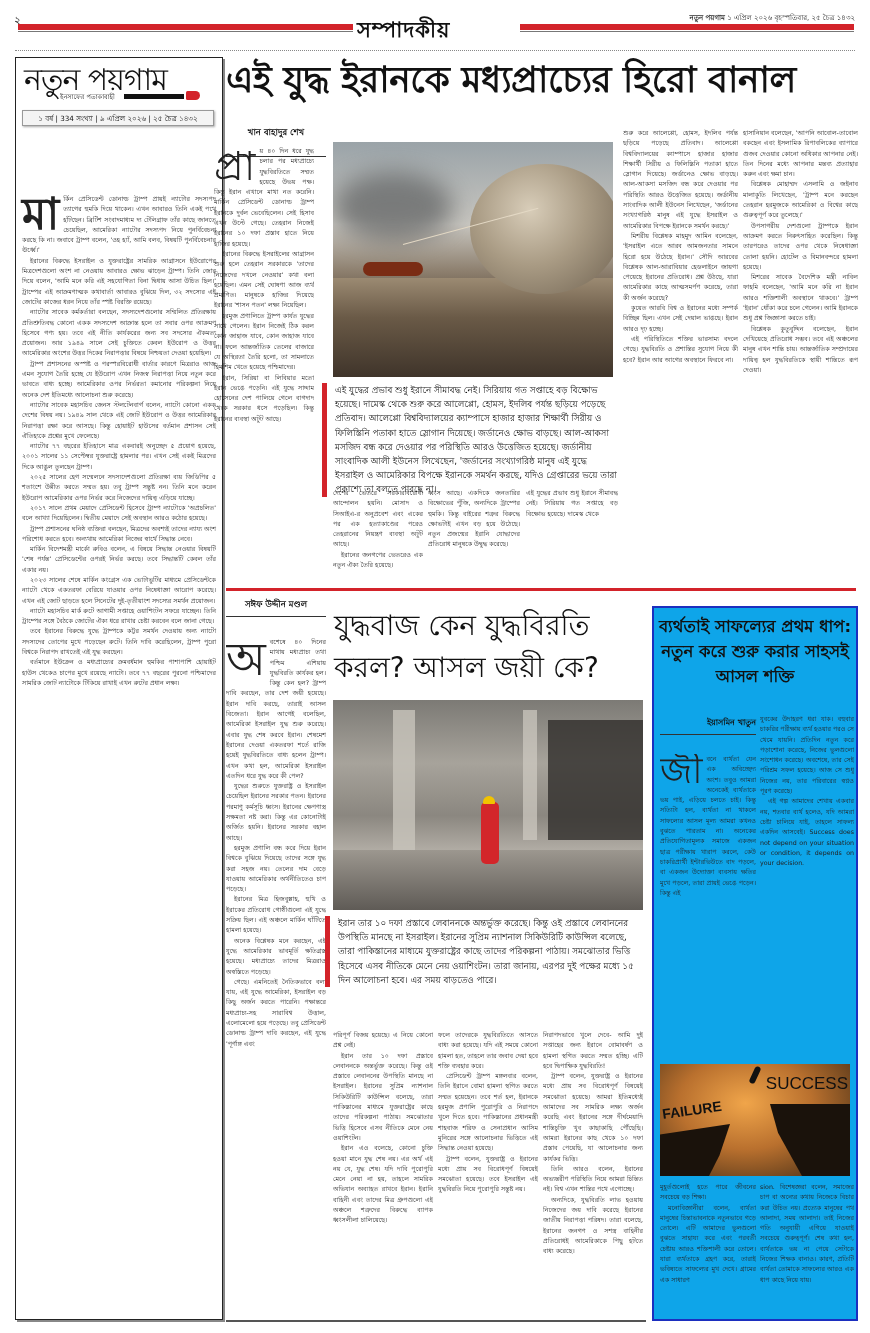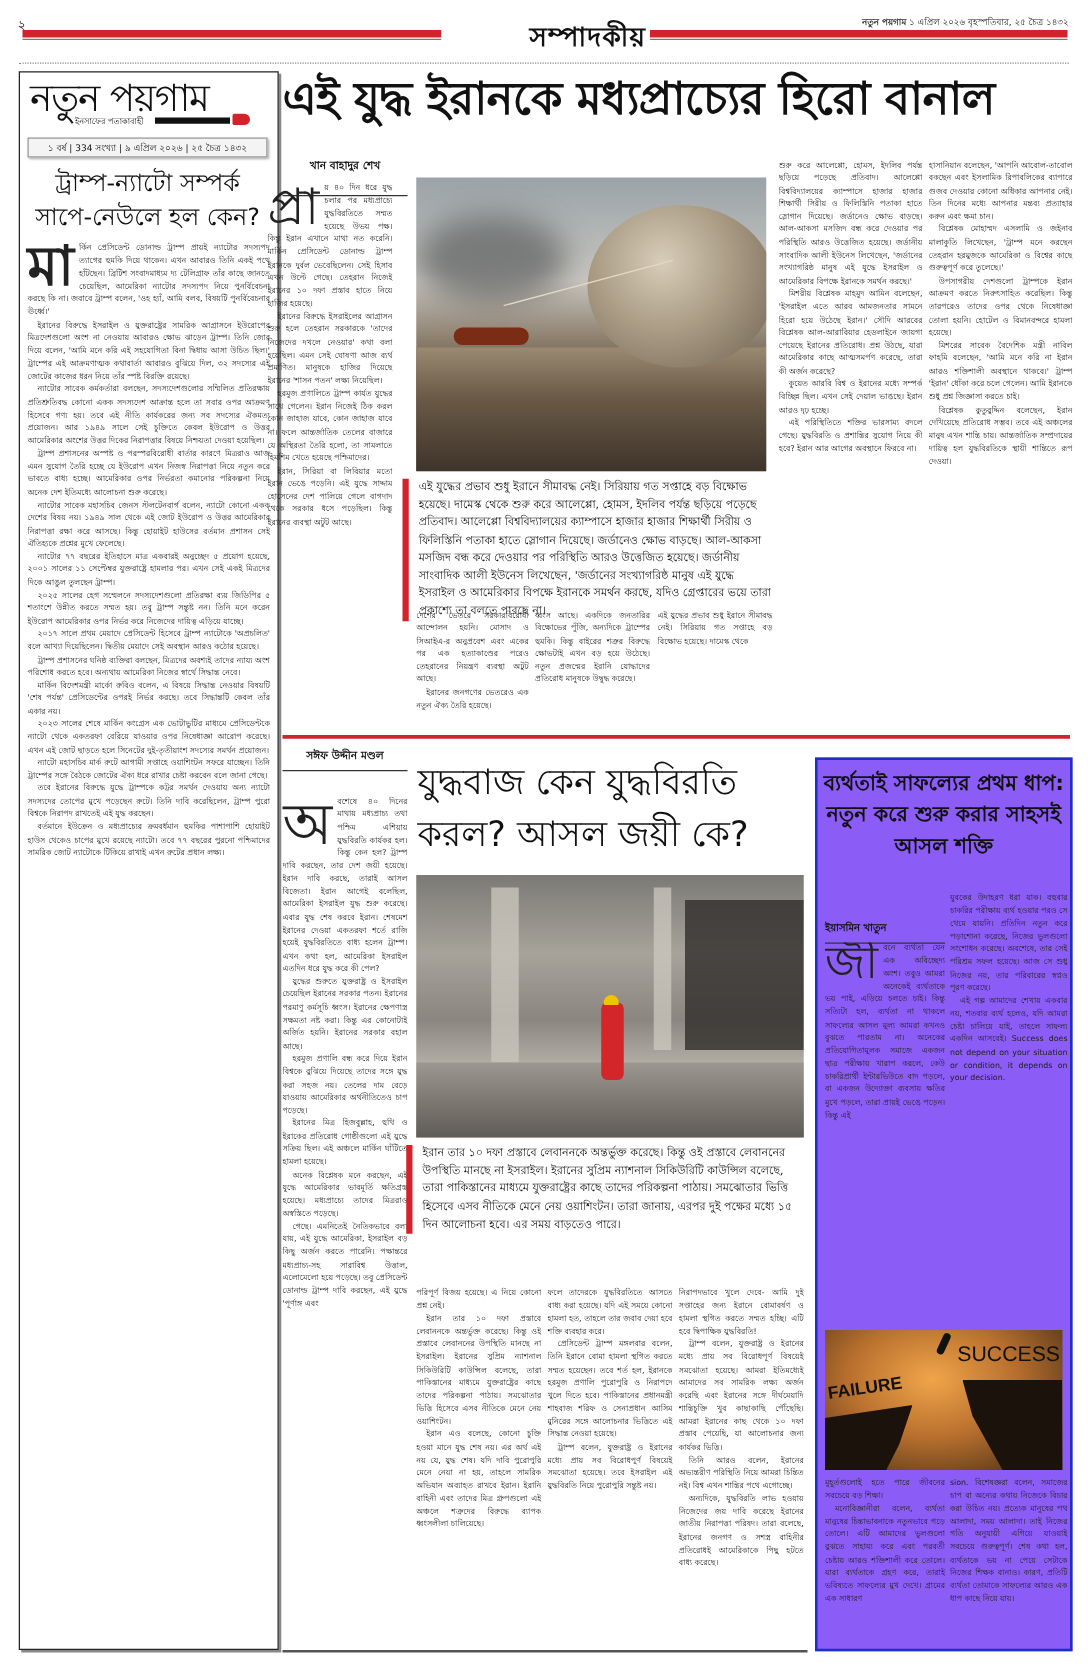--- a/index.html
+++ b/index.html
@@ -7,21 +7,21 @@
   body { font-family: "DejaVu Sans", sans-serif; color: #111; position: relative; }
 
   
   .page-num { position: absolute; left: 14px; top: 12px; font-size: 11px; }
   .masthead-meta { position: absolute; right: 15px; top: 12px; font-size: 7px; color: #222; }
   .masthead-meta .brand { font-weight: bold; color: #333; }
   .red-rule { position: absolute; top: 24px; height: 6px; background: #d3232a; }
   .red-rule.left { left: 18px; width: 335px; }
   .red-rule.right { left: 520px; width: 334px; }
   .red-rule::after { content: ""; position: absolute; left: 0; right: 0; bottom: -2px; height: 1px; background: #777; }
-  .section-title { position: absolute; left: 357px; top: 14px; width: 160px; text-align: right;
+  .section-title { position: absolute; left: 357px; top: 14px; width: 160px; text-align: left;
     font-size: 21px; font-weight: bold; letter-spacing: 1px; }
   .dotted-rule { position: absolute; left: 15px; right: 15px; top: 50px; border-top: 1px dotted #888; }
 
   
   .left-col { position: absolute; left: 15px; top: 57px; width: 208px; height: 1263px;
     border: 1px solid #222; box-shadow: 2px 2px 0 #888; background: #fff; overflow: hidden; }
   .logo { position: absolute; left: 8px; top: 6px; width: 190px; height: 38px; }
   .logo-text { font-size: 30px; font-weight: normal; letter-spacing: -1px; color: #111; line-height: 32px; }
   .logo-tag { position: absolute; left: 44px; top: 34px; font-size: 6.5px; color: #111; }
   .logo-bar { position: absolute; left: 108px; top: 36px; width: 60px; height: 5px; background: #111; }
@@ -69,23 +69,23 @@
   .photo-rubble { left: 333px; top: 700px; width: 310px; height: 210px;
     background: linear-gradient(180deg, #7c7a75 0%, #a7a39b 30%, #8b8780 55%, #b9b4ac 75%, #6f6c66 100%); }
   .photo-rubble .dark { position: absolute; right: 0; top: 20px; width: 95px; height: 120px; background: #2f2d2b; opacity: .8; }
   .photo-rubble .col1 { position: absolute; left: 60px; top: 10px; width: 22px; height: 140px; background: #c8c4bc; opacity: .8; }
   .photo-rubble .col2 { position: absolute; left: 190px; top: 10px; width: 14px; height: 130px; background: #d0ccc3; opacity: .7; }
   .photo-rubble .worker { position: absolute; left: 148px; top: 102px; width: 18px; height: 62px; background: #d3262a; border-radius: 5px; }
   .photo-rubble .helmet { position: absolute; left: 150px; top: 96px; width: 12px; height: 8px; background: #f2c300; border-radius: 6px 6px 1px 1px; }
   .photo-rubble .debris { position: absolute; left: 0; bottom: 0; width: 310px; height: 60px; background: linear-gradient(180deg, #9c978f, #5f5b56); }
 
   
-  .box { position: absolute; left: 652px; top: 606px; width: 206px; height: 715px; border: 2px solid #1c2fbf; background: #8b5cf6; overflow: hidden; }
+  .box { position: absolute; left: 652px; top: 606px; width: 206px; height: 715px; border: 2px solid #1c2fbf; background: #0ea5e9; overflow: hidden; }
   .box-headline { position: absolute; left: 0; top: 6px; width: 202px; text-align: center; font-size: 16.5px; font-weight: bold; line-height: 25px; }
-  .byline-3 { position: absolute; left: 6px; top: 128px; width: 96px; text-align: left; font-size: 8px; font-weight: bold; padding-bottom: 5px; border-bottom: 1px solid #333; }
+  .byline-3 { position: absolute; left: 6px; top: 108px; width: 96px; text-align: right; font-size: 8px; font-weight: bold; padding-bottom: 5px; border-bottom: 1px solid #333; }
   .box .col-text { font-size: 6.3px; line-height: 10.3px; }
   .photo-success { left: 6px; top: 456px; width: 190px; height: 112px;
     background: radial-gradient(ellipse at 45% 35%, #f0a54a 0%, #b9702e 45%, #3a2714 100%); }
   .cliff-l { position: absolute; left: 0; top: 60px; width: 70px; height: 52px; background: #1a120b; clip-path: polygon(0 20%, 100% 0, 85% 60%, 70% 100%, 0 100%); }
   .cliff-r { position: absolute; right: 0; top: 40px; width: 80px; height: 72px; background: #1a120b; clip-path: polygon(0 0, 100% 0, 100% 100%, 40% 100%, 10% 40%); }
   .fail-text { position: absolute; left: 2px; top: 38px; font-size: 14px; font-weight: bold; color: #111; transform: rotate(-8deg); font-family: "Liberation Sans", sans-serif; }
   .succ-text { position: absolute; right: 2px; top: 10px; font-size: 17px; font-weight: normal; color: #111; font-family: "Liberation Sans", sans-serif; }
   .jumper { position: absolute; left: 92px; top: 2px; width: 6px; height: 18px; background: #111; transform: rotate(25deg); border-radius: 3px; }
 
   .bottom-rule { position: absolute; left: 226px; top: 1320px; width: 420px; height: 2px; background: #555; }
@@ -104,21 +104,20 @@
 <div class="dotted-rule"></div>
 
 <div class="left-col">
   <div class="logo">
     <span class="logo-text">নতুন </span><span class="logo-text">পয়গাম</span>
   </div>
   <div class="logo-tag">ইনসাফের পতাকাবাহী</div>
   <div class="logo-bar"></div>
   <div class="logo-pen"></div>
   <div class="issue-bar">১ বর্ষ | 334 সংখ্যা | ৯ এপ্রিল ২০২৬ | ২৫ চৈত্র ১৪৩২</div>
-  <div class="left-headline">ট্রাম্প-ন্যাটো সম্পর্ক সাপে-নেউলে হল কেন?</div>
   <div class="left-body">
     <span class="dropcap">মা</span>
     <p class="first">র্কিন প্রেসিডেন্ট ডোনাল্ড ট্রাম্প প্রায়ই ন্যাটোর সদস্যপদ ত্যাগের হুমকি দিয়ে থাকেন। এখন আবারও তিনি একই পথে হাঁটছেন। ব্রিটিশ সংবাদমাধ্যম দ্য টেলিগ্রাফ তাঁর কাছে জানতে চেয়েছিল, আমেরিকা ন্যাটোর সদস্যপদ নিয়ে পুনর্বিবেচনা করছে কি না। জবাবে ট্রাম্প বলেন, 'ওহ হ্যাঁ, আমি বলব, বিষয়টি পুনর্বিবেচনার ঊর্ধ্বে।'</p>
     <p>ইরানের বিরুদ্ধে ইসরাইল ও যুক্তরাষ্ট্রের সামরিক আগ্রাসনে ইউরোপের মিত্রদেশগুলো অংশ না নেওয়ায় আবারও ক্ষোভ ঝাড়েন ট্রাম্প। তিনি জোর দিয়ে বলেন, 'আমি মনে করি এই সহযোগিতা বিনা দ্বিধায় আসা উচিত ছিল।' ট্রাম্পের এই আক্রমণাত্মক কথাবার্তা আবারও বুঝিয়ে দিল, ৩২ সদস্যের এই জোটের কাজের ধরন নিয়ে তাঁর স্পষ্ট বিরক্তি রয়েছে।</p>
     <p>ন্যাটোর সাবেক কর্মকর্তারা বলছেন, সদস্যদেশগুলোর সম্মিলিত প্রতিরক্ষায় প্রতিশ্রুতিবদ্ধ কোনো একক সদস্যদেশ আক্রান্ত হলে তা সবার ওপর আক্রমণ হিসেবে গণ্য হয়। তবে এই নীতি কার্যকরের জন্য সব সদস্যের ঐকমত্য প্রয়োজন। আর ১৯৪৯ সালে সেই চুক্তিতে কেবল ইউরোপ ও উত্তর আমেরিকার অংশের উত্তর দিকের নিরাপত্তার বিষয়ে নিশ্চয়তা দেওয়া হয়েছিল।</p>
     <p>ট্রাম্প প্রশাসনের অস্পষ্ট ও পরস্পরবিরোধী বার্তার কারণে মিত্ররাও আজ এমন সুযোগ তৈরি হচ্ছে যে ইউরোপ এখন নিজস্ব নিরাপত্তা নিয়ে নতুন করে ভাবতে বাধ্য হচ্ছে। আমেরিকার ওপর নির্ভরতা কমানোর পরিকল্পনা নিয়ে অনেক দেশ ইতিমধ্যে আলোচনা শুরু করেছে।</p>
     <p>ন্যাটোর সাবেক মহাসচিব জেনস স্টলটেনবার্গ বলেন, ন্যাটো কোনো একক দেশের বিষয় নয়। ১৯৪৯ সাল থেকে এই জোট ইউরোপ ও উত্তর আমেরিকার নিরাপত্তা রক্ষা করে আসছে। কিন্তু হোয়াইট হাউসের বর্তমান প্রশাসন সেই ঐতিহ্যকে প্রশ্নের মুখে ফেলেছে।</p>
     <p>ন্যাটোর ৭৭ বছরের ইতিহাসে মাত্র একবারই অনুচ্ছেদ ৫ প্রয়োগ হয়েছে, ২০০১ সালের ১১ সেপ্টেম্বর যুক্তরাষ্ট্রে হামলার পর। এখন সেই একই মিত্রদের দিকে আঙুল তুলছেন ট্রাম্প।</p>
     <p>২০২৫ সালের হেগ সম্মেলনে সদস্যদেশগুলো প্রতিরক্ষা ব্যয় জিডিপির ৫ শতাংশে উন্নীত করতে সম্মত হয়। তবু ট্রাম্প সন্তুষ্ট নন। তিনি মনে করেন ইউরোপ আমেরিকার ওপর নির্ভর করে নিজেদের দায়িত্ব এড়িয়ে যাচ্ছে।</p>
     <p>২০১৭ সালে প্রথম মেয়াদে প্রেসিডেন্ট হিসেবে ট্রাম্প ন্যাটোকে 'অপ্রচলিত' বলে আখ্যা দিয়েছিলেন। দ্বিতীয় মেয়াদে সেই অবস্থান আরও কঠোর হয়েছে।</p>

